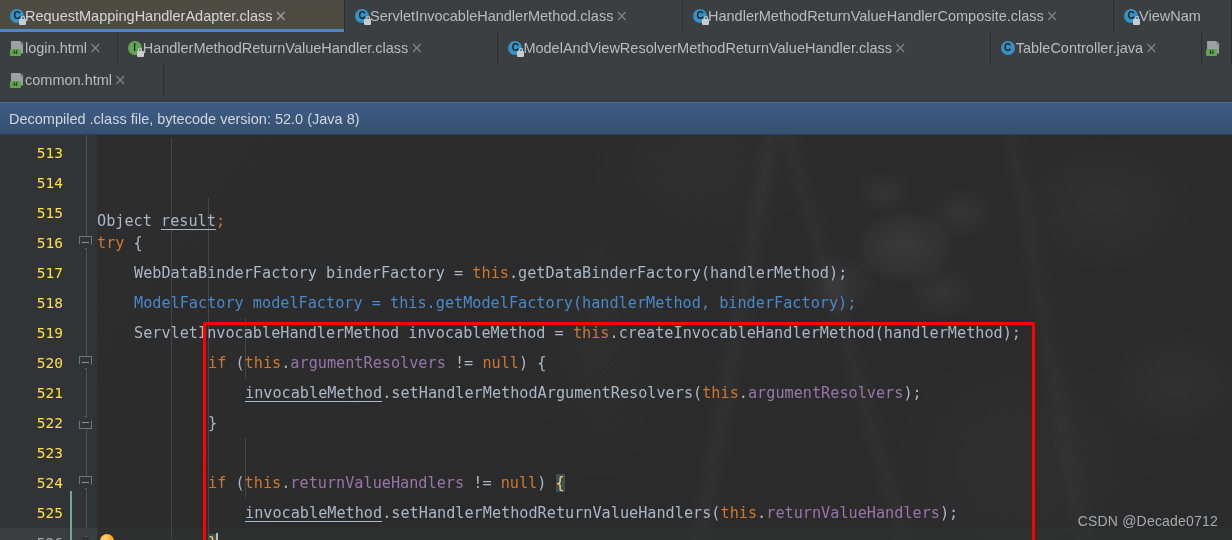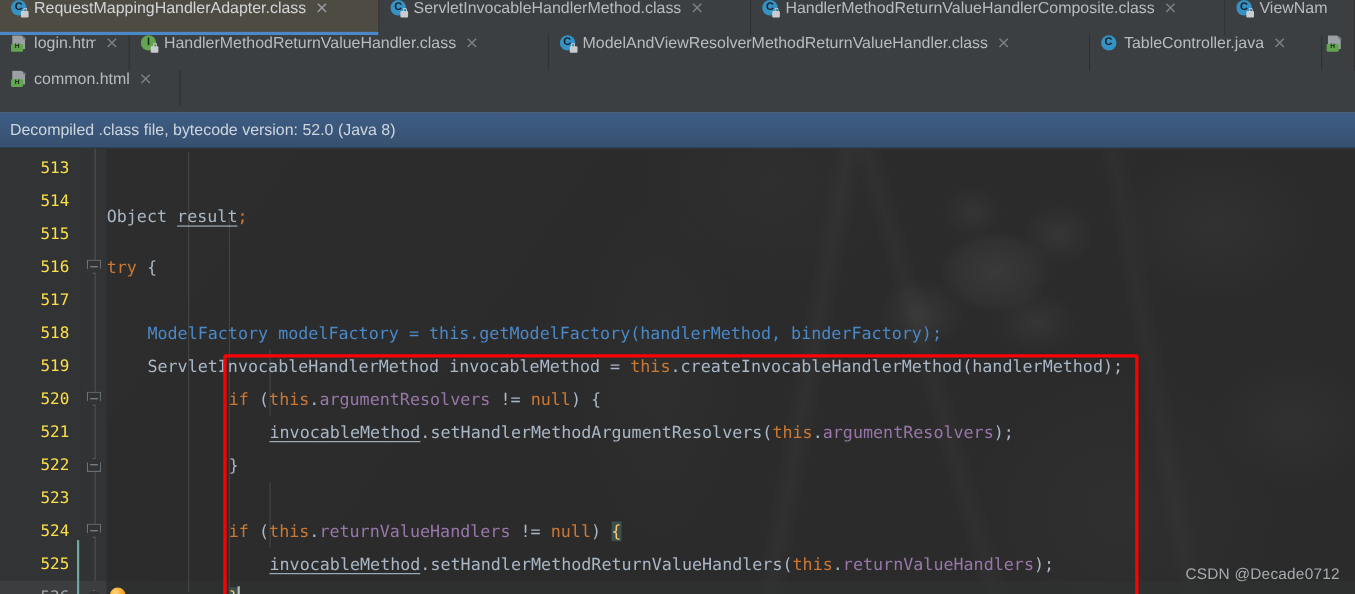--- a/index.html
+++ b/index.html
@@ -8,21 +8,21 @@
     background:#3C3F41;
     font-family:"Liberation Sans",sans-serif;
     -webkit-font-smoothing:antialiased;
   }
   .app{position:relative;width:1232px;height:540px;overflow:hidden;}
 
   
   .tabrows{position:absolute;left:0;top:0;width:1232px;background:#3C3F41;}
   .tabrow{display:flex;height:32px;align-items:stretch;position:relative;}
   .tab{
-    display:flex;gap:6px;
+    display:flex;align-items:center;
     padding:0 9px 0 10px;
     height:32px;box-sizing:border-box;
     font-size:14.5px;color:#B9BCBE;
     white-space:nowrap;position:relative;
     background:#3C3F41;
     border-right:1px solid #2E2F30;
     cursor:default;
   }
   .tab.active{background:#4E4B42;}
   .tab.active .tab-label{color:#D3D6D8;}
@@ -382,24 +382,25 @@
     </div>
 
     <div class="code">
 
       
       <div class="cl" style="top:-25px;color:#A9B7C6">ModelAndViewhandlerMethod</div>
 
 
       <div class="cl" style="top:33px"></div>
 
-      <div class="cl" style="top:47px">Object <span class="und">result</span><span class="kw">;</span></div>
+      <div class="cl" style="top:71px">Object <span class="und">result</span><span class="kw">;</span></div>
 
       <div class="cl" style="top:93px"><span class="kw">try</span> <span class="sep">{</span></div>
 
+      <div class="cl" style="top:123px;left:134px">WebDataBinderFactory binderFactory <span class="sep">=</span> <span class="kw">this</span><span class="sep">.</span>getDataBinderFactory<span class="sep">(</span>handlerMethod<span class="sep">);</span></div>
 
       <div class="cl blueline" style="top:153px;left:134px">ModelFactory modelFactory = this.getModelFactory(handlerMethod, binderFactory);</div>
 
       <div class="cl" style="top:183px;left:134px">ServletInvocableHandlerMethod invocableMethod <span class="sep">=</span> <span class="kw">this</span><span class="sep">.</span>createInvocableHandlerMethod<span class="sep">(</span>handlerMethod<span class="sep">);</span></div>
 
       <div class="cl" style="top:243px;left:245px"><span class="und">invocableMethod</span><span class="sep">.</span>setHandlerMethodArgumentResolvers<span class="sep">(</span><span class="kw">this</span><span class="sep">.</span><span class="fld">argumentResolvers</span><span class="sep">);</span></div>
 
       <div class="cl" style="top:213px;left:208px"><span class="kw">if</span> <span class="sep">(</span><span class="kw">this</span><span class="sep">.</span><span class="fld">argumentResolvers</span> <span class="sep">!=</span> <span class="kw">null</span><span class="sep">) {</span></div>
 
       <div class="cl" style="top:273px;left:208px"><span class="sep">}</span></div>

